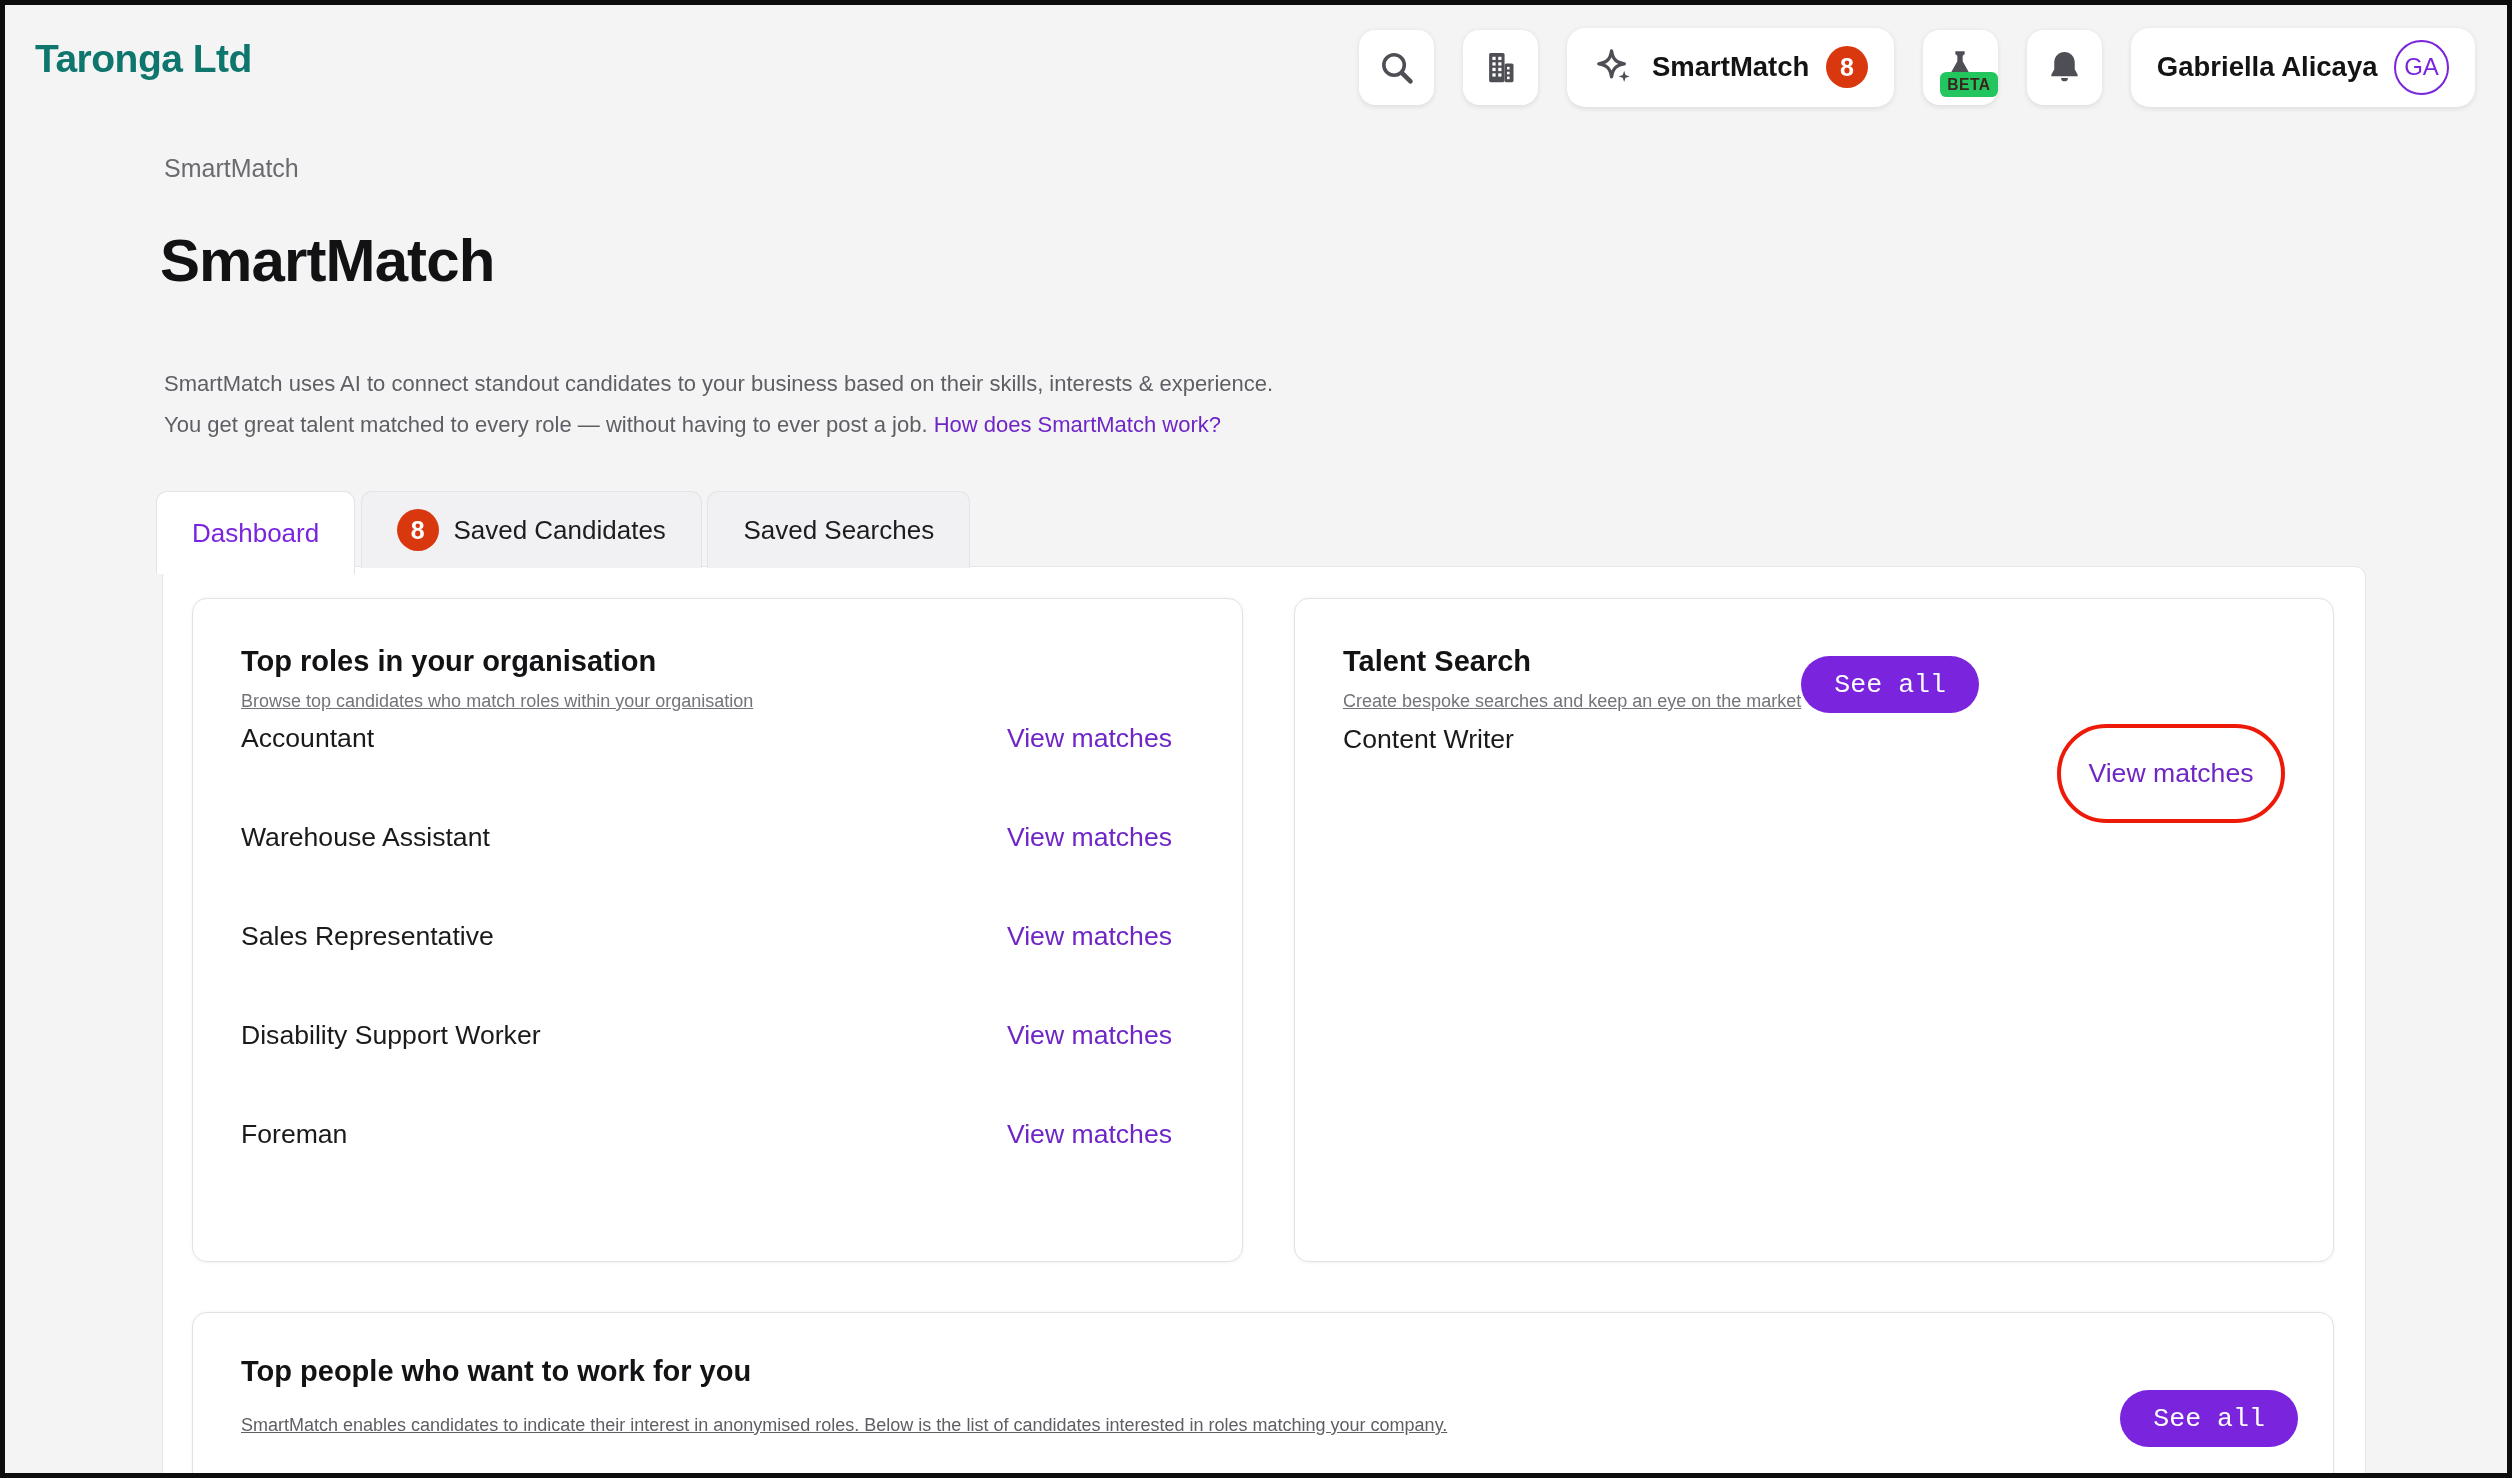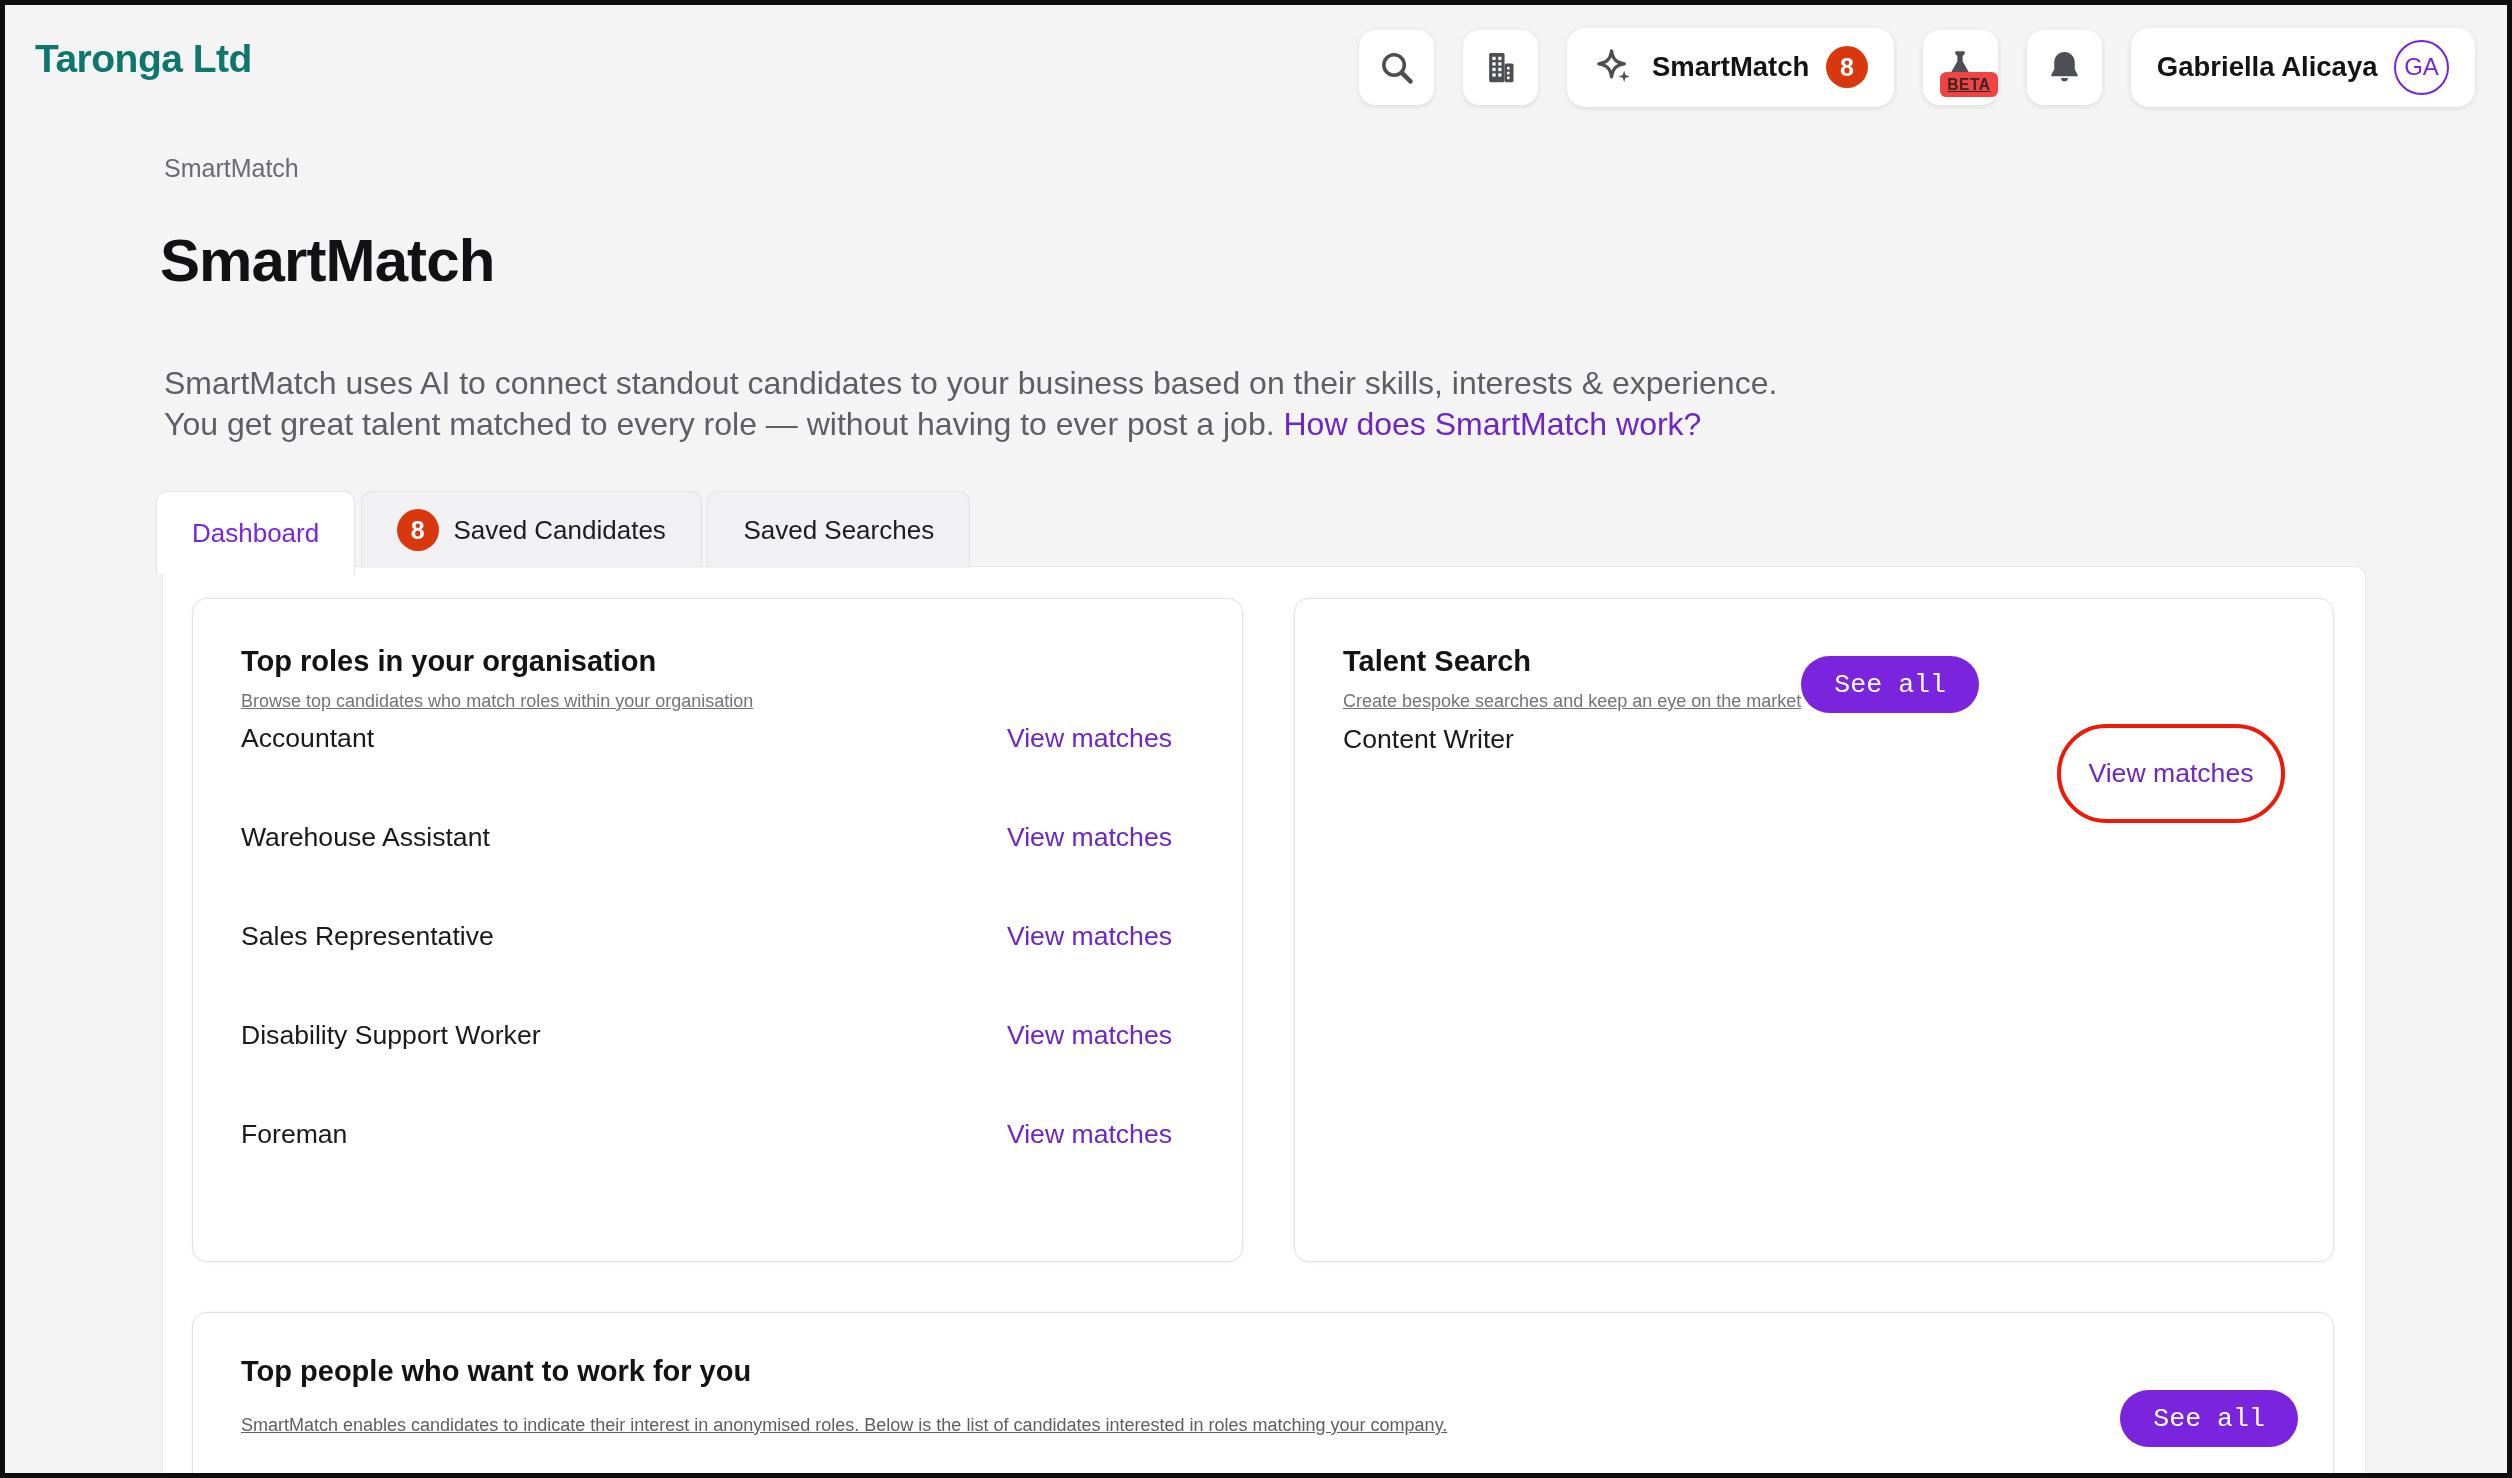--- a/index.html
+++ b/index.html
@@ -23,32 +23,32 @@
     display:flex; align-items:center; gap:16.5px; padding:0 26px;
     box-shadow:0 1.8px 5.5px rgba(25,25,35,.10); cursor:pointer;
     font-family:"Liberation Sans", sans-serif;
   }
   .pill-label { font-size:27.5px; font-weight:700; color:#141416; white-space:nowrap; }
   .badge-red {
     min-width:42px; height:42px; padding:0 7.3px; border-radius:21px; background:#d9380f; color:#fff;
     font-size:25px; font-weight:700; display:flex; align-items:center; justify-content:center;
   }
   .beta-tag {
-    position:absolute; right:0px; bottom:7.3px; background:#ef4444; color:#3a2420;
-    font-size:15.6px; font-weight:700; padding:3.7px 7.3px; border-radius:6.4px; letter-spacing:0.5px;text-decoration:underline;
+    position:absolute; right:0px; bottom:7.3px; background:#22c55e; color:#3a2420;
+    font-size:15.6px; font-weight:700; padding:3.7px 7.3px; border-radius:6.4px; letter-spacing:0.5px;
   }
   .avatar {
     width:55px; height:55px; border-radius:50%; border:2.8px solid #7a24dd; color:#7a24dd;
     display:flex; align-items:center; justify-content:center; font-size:24px; background:#fff;
   }
 
   
   .breadcrumb { position:absolute; left:164px; top:154px; font-size:25px; color:#6a6a71; cursor:pointer; }
   .page-title { position:absolute; left:160px; top:226px; margin:0; font-size:60px; font-weight:700; color:#121214; letter-spacing:-0.9px; }
-  .page-desc { position:absolute; left:164px; top:363px; margin:0; font-size:32px; line-height:41px; color:#5e5e64; }
+  .page-desc { position:absolute; left:164px; top:363px; margin:0; font-size:22px; line-height:41px; color:#5e5e64; }
   .link { color:#6f26c6; text-decoration:none; cursor:pointer; }
 
   
   .tabs { position:absolute; left:156px; top:491px; display:flex; align-items:flex-start; gap:5.5px; z-index:3; }
   .tab {
     height:77px; display:flex; align-items:center; gap:14.7px; padding:0 35px;
     border:1.8px solid #e4e4e8; border-bottom:none; border-radius:11px 11px 0 0;
     background:#f1f1f3; font-size:26px; color:#1c1c1e; cursor:pointer; white-space:nowrap;
   }
   .tab.active { background:#fff; color:#7a24dd; height:83px; z-index:4; }

